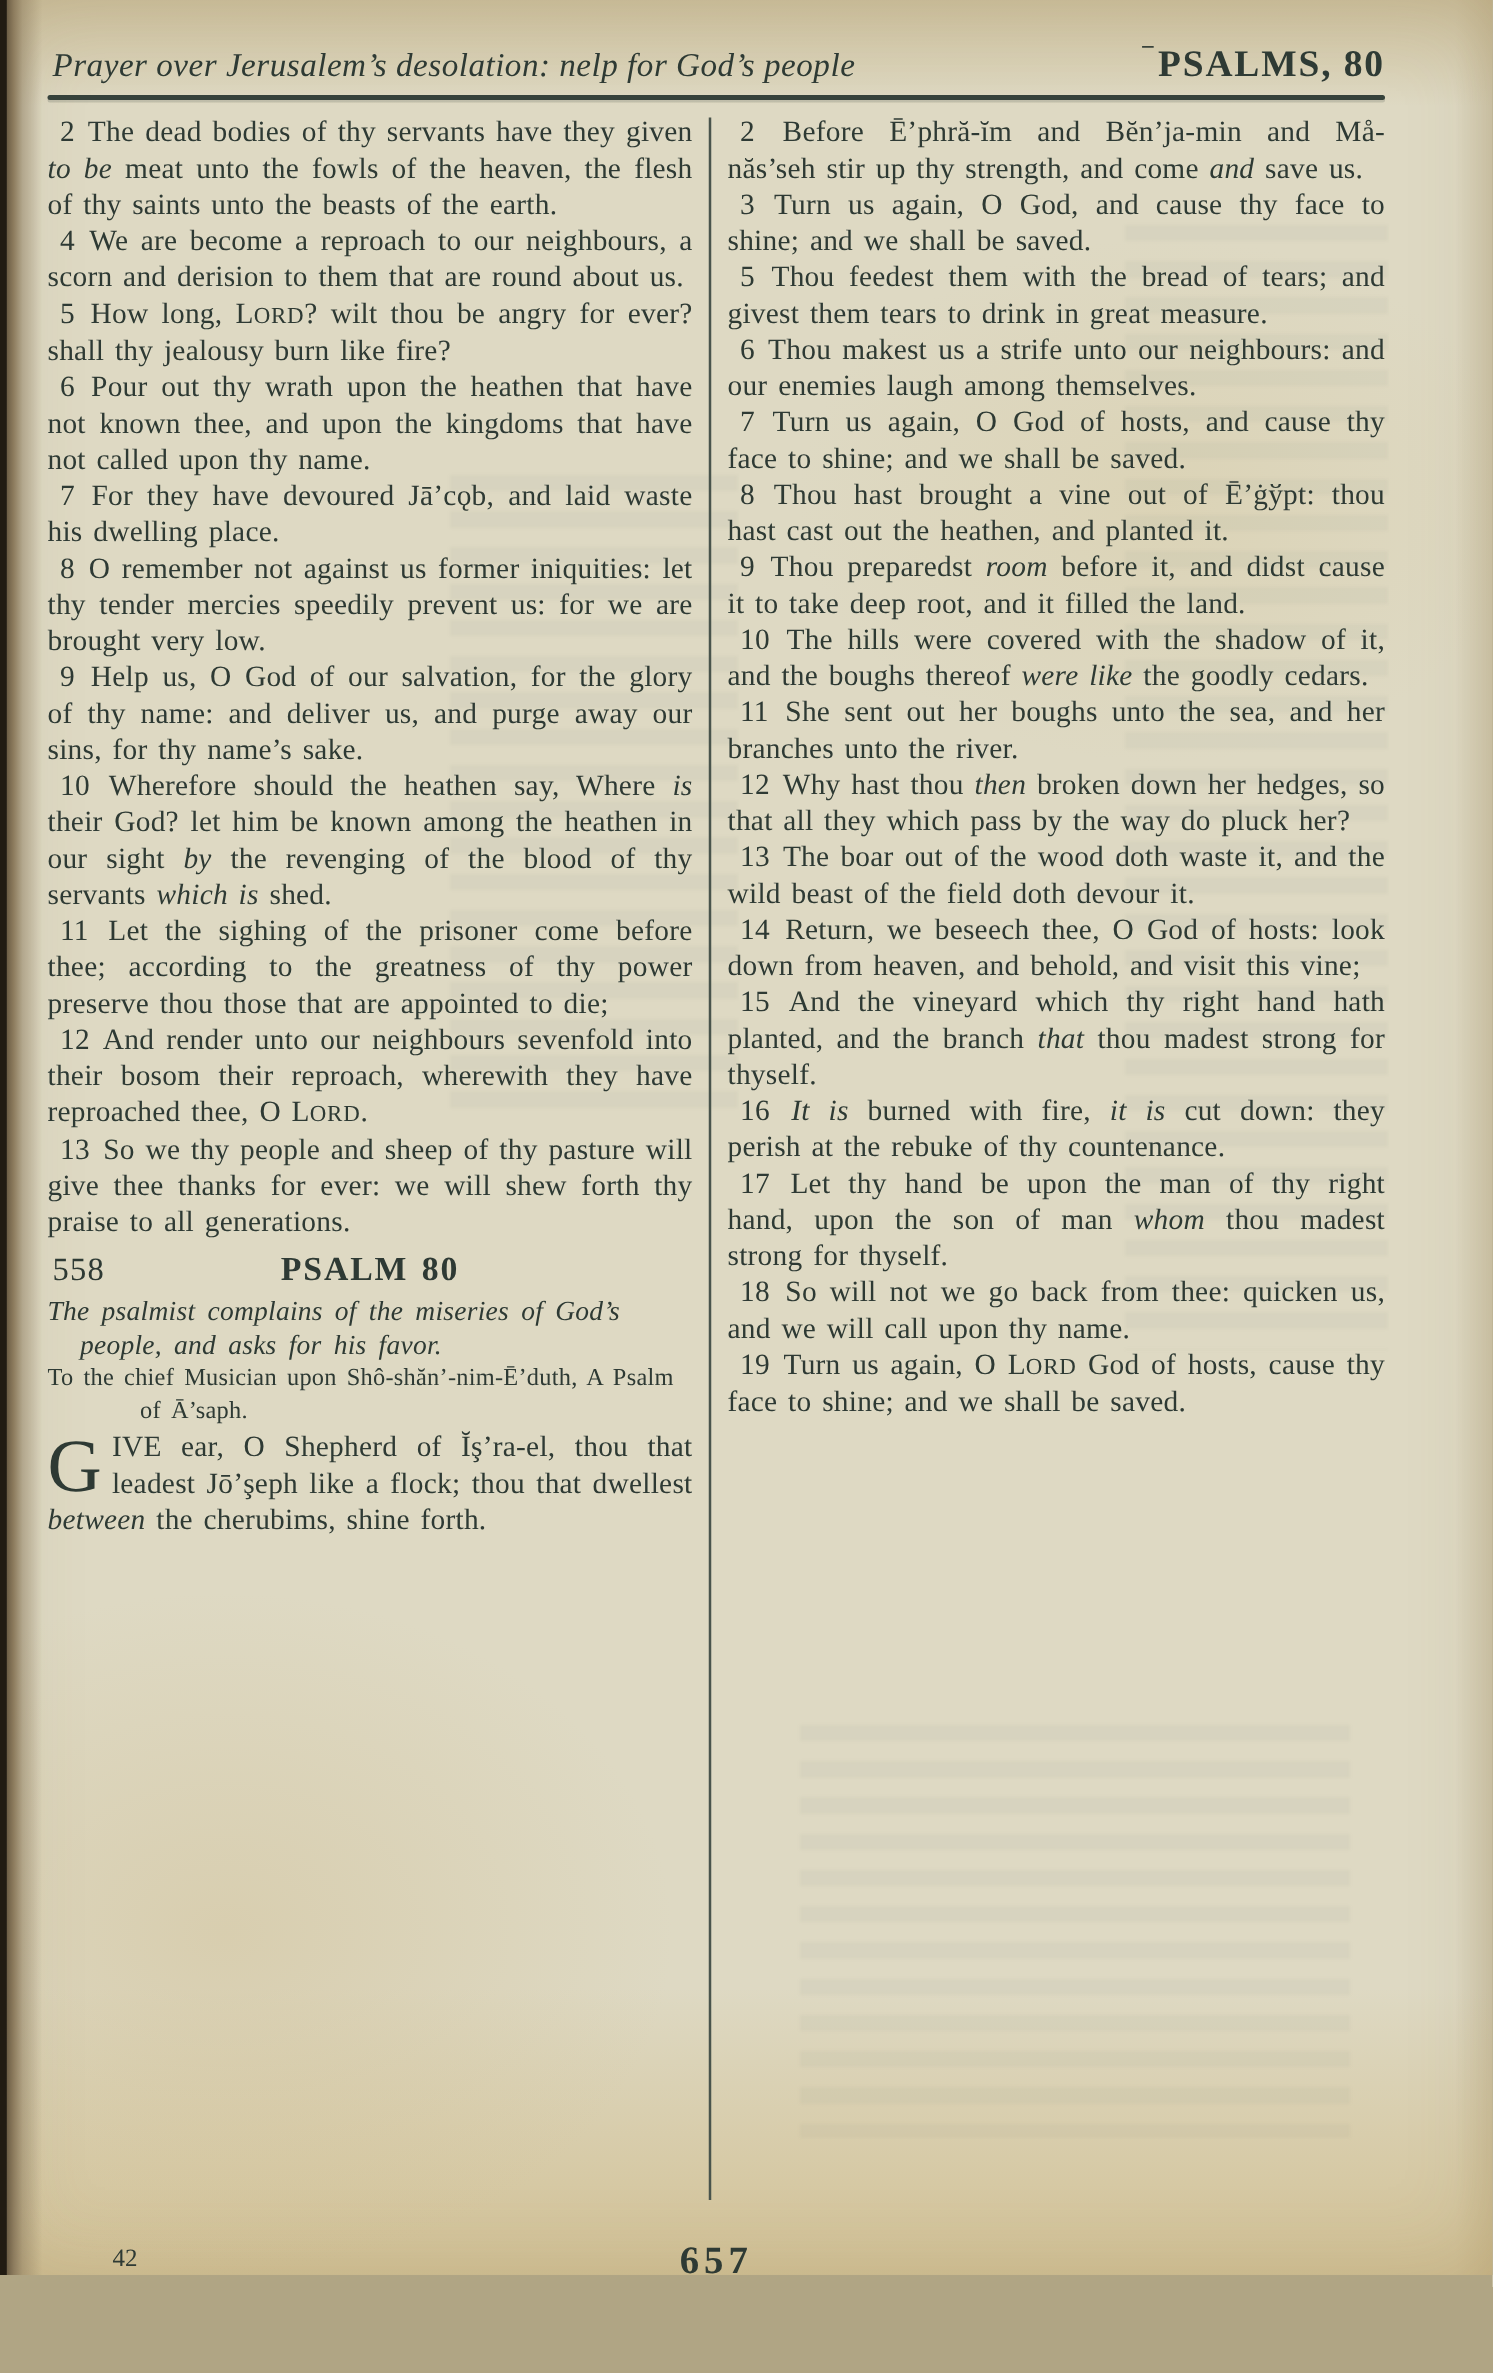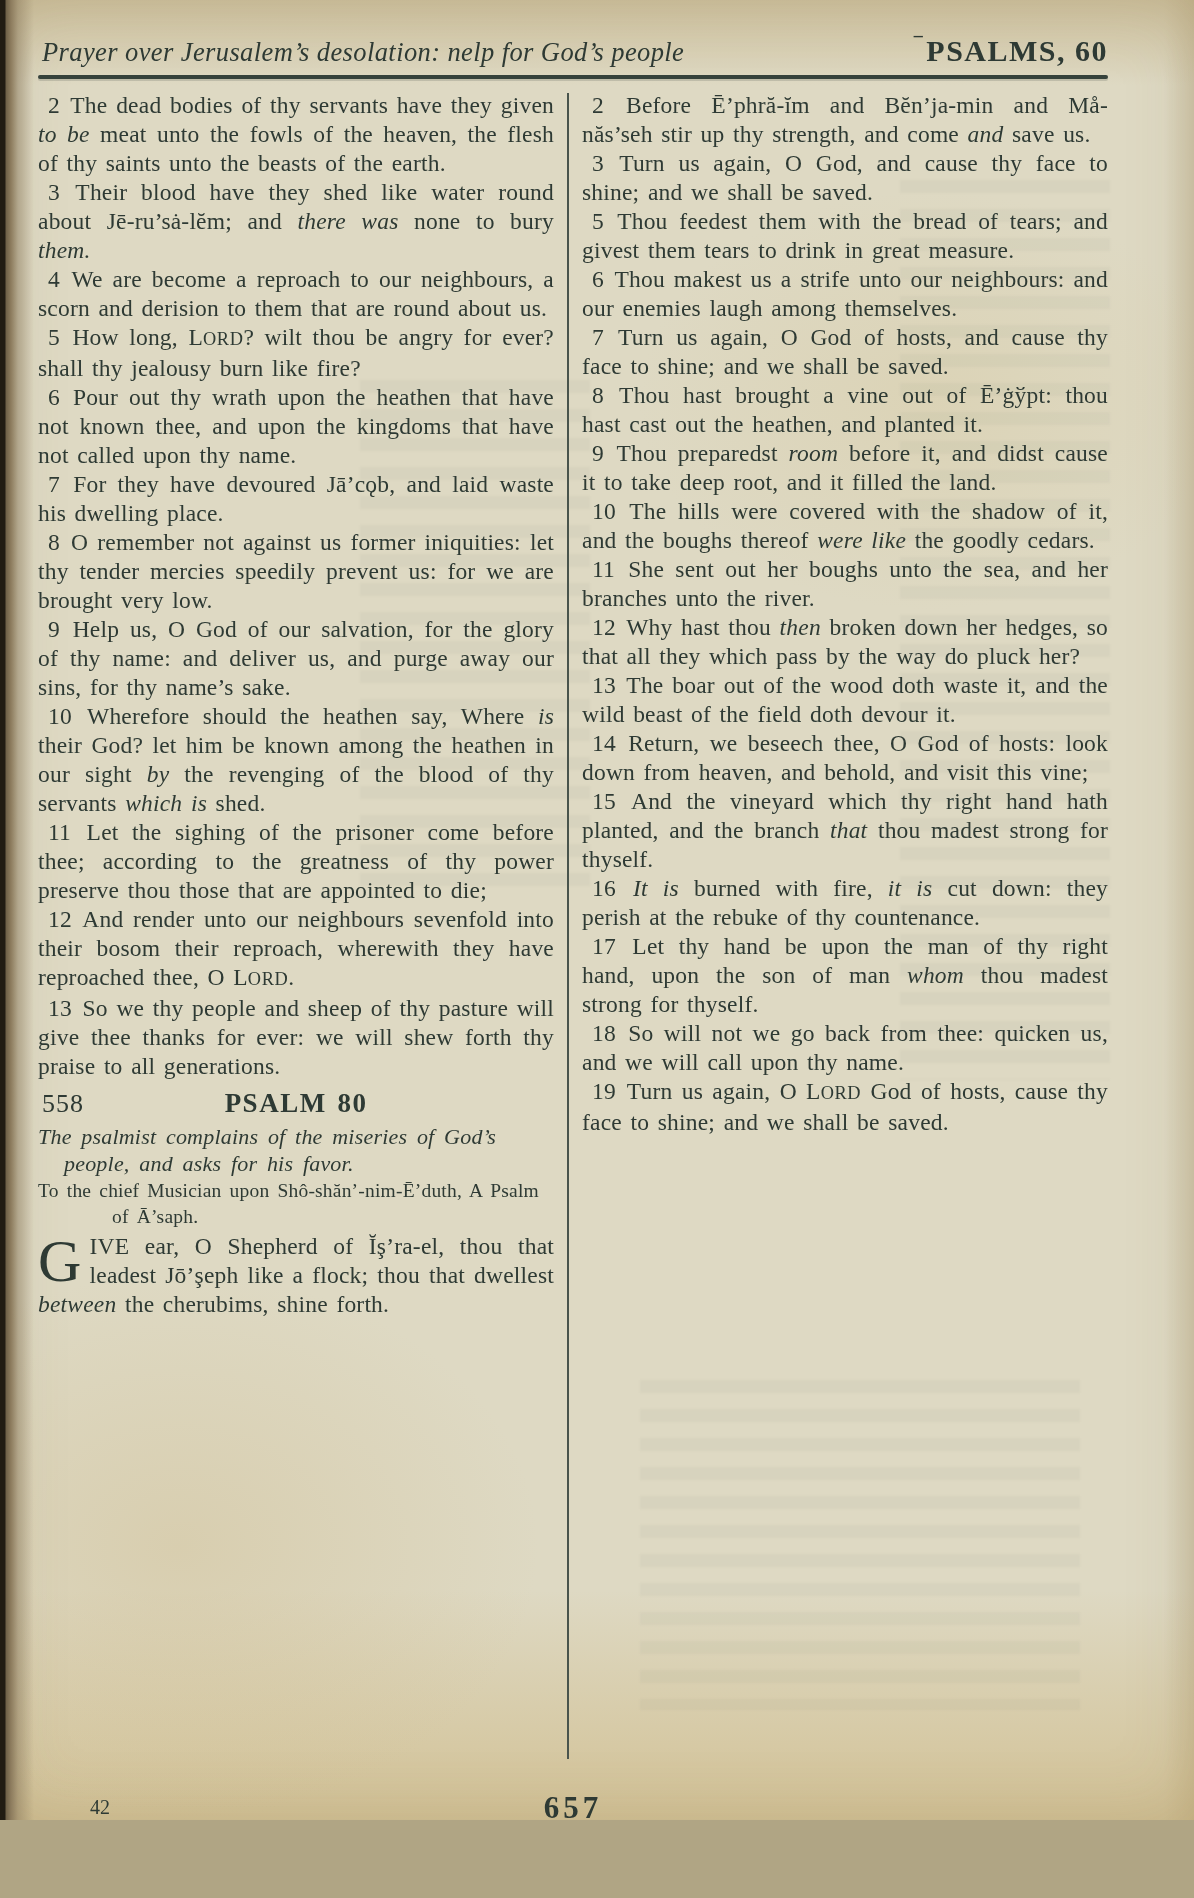--- a/index.html
+++ b/index.html
@@ -65,29 +65,28 @@
 
 <div class="page">
   <div class="spine"></div>
   <div class="ghost g1"></div>
   <div class="ghost g2"></div>
   <div class="ghost g3"></div>
 
   <div class="inner">
     <header class="running-head">
       <span class="rh-left">Prayer over Jerusalem’s desolation: nelp for God’s people</span>
-      <span class="rh-right"><span class="stray">¯</span><span>PSALMS, 60</span></span>
+      <span class="rh-right"><span class="stray">¯</span><span>PSALMS, 80</span></span>
     </header>
     <div class="head-rule"></div>
 
     <main class="columns">
       <section class="col col-left">
         <div id="left-verses">
             <p class="verse"><span class="vnum">2</span> The dead bodies of thy servants have they given <i>to be</i> meat unto the fowls of the heaven, the flesh of thy saints unto the beasts of the earth.</p>
-            <p class="verse"><span class="vnum">3</span> Their blood have they shed like water round about Jē-ru’sȧ-lĕm; and <i>there was</i> none to bury <i>them.</i></p>
             <p class="verse"><span class="vnum">4</span> We are become a reproach to our neighbours, a scorn and derision to them that are round about us.</p>
             <p class="verse"><span class="vnum">5</span> How long, L<span class="sc">ORD</span>? wilt thou be angry for ever? shall thy jealousy burn like fire?</p>
             <p class="verse"><span class="vnum">6</span> Pour out thy wrath upon the heathen that have not known thee, and upon the kingdoms that have not called upon thy name.</p>
             <p class="verse"><span class="vnum">7</span> For they have devoured Jā’cǫb, and laid waste his dwelling place.</p>
             <p class="verse"><span class="vnum">8</span> O remember not against us former iniquities: let thy tender mercies speedily prevent us: for we are brought very low.</p>
             <p class="verse"><span class="vnum">9</span> Help us, O God of our salvation, for the glory of thy name: and deliver us, and purge away our sins, for thy name’s sake.</p>
             <p class="verse"><span class="vnum">10</span> Wherefore should the heathen say, Where <i>is</i> their God? let him be known among the heathen in our sight <i>by</i> the revenging of the blood of thy servants <i>which is</i> shed.</p>
             <p class="verse"><span class="vnum">11</span> Let the sighing of the prisoner come before thee; according to the greatness of thy power preserve thou those that are appointed to die;</p>
             <p class="verse"><span class="vnum">12</span> And render unto our neighbours sevenfold into their bosom their reproach, wherewith they have reproached thee, O L<span class="sc">ORD</span>.</p>
             <p class="verse"><span class="vnum">13</span> So we thy people and sheep of thy pasture will give thee thanks for ever: we will shew forth thy praise to all generations.</p>

